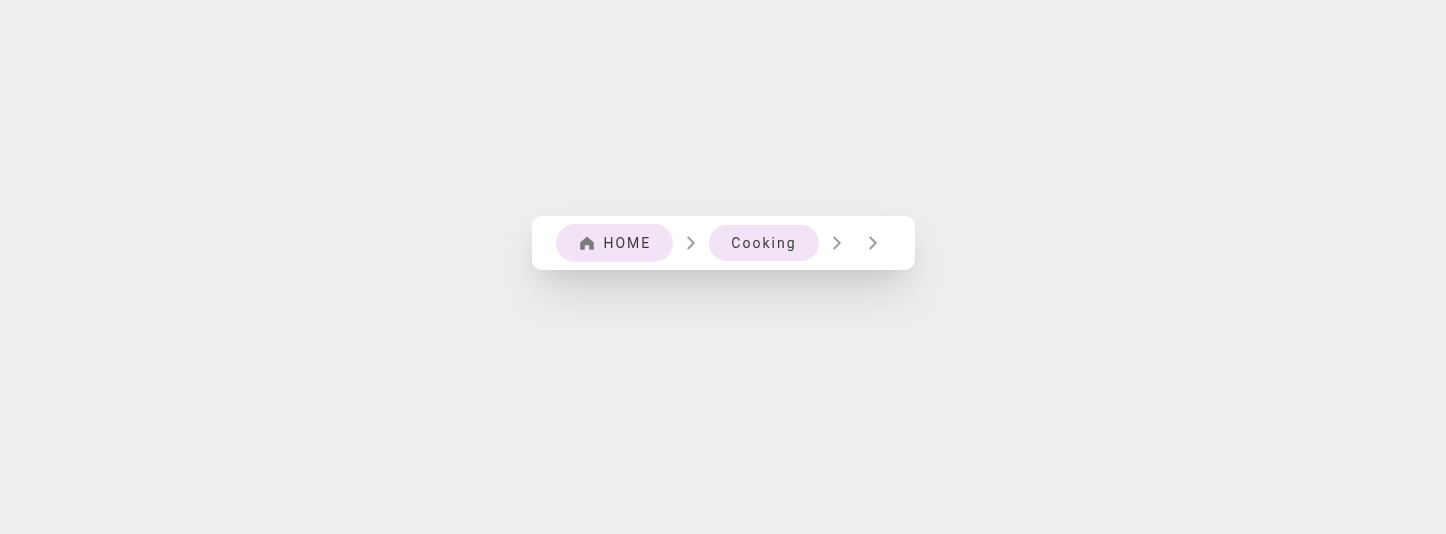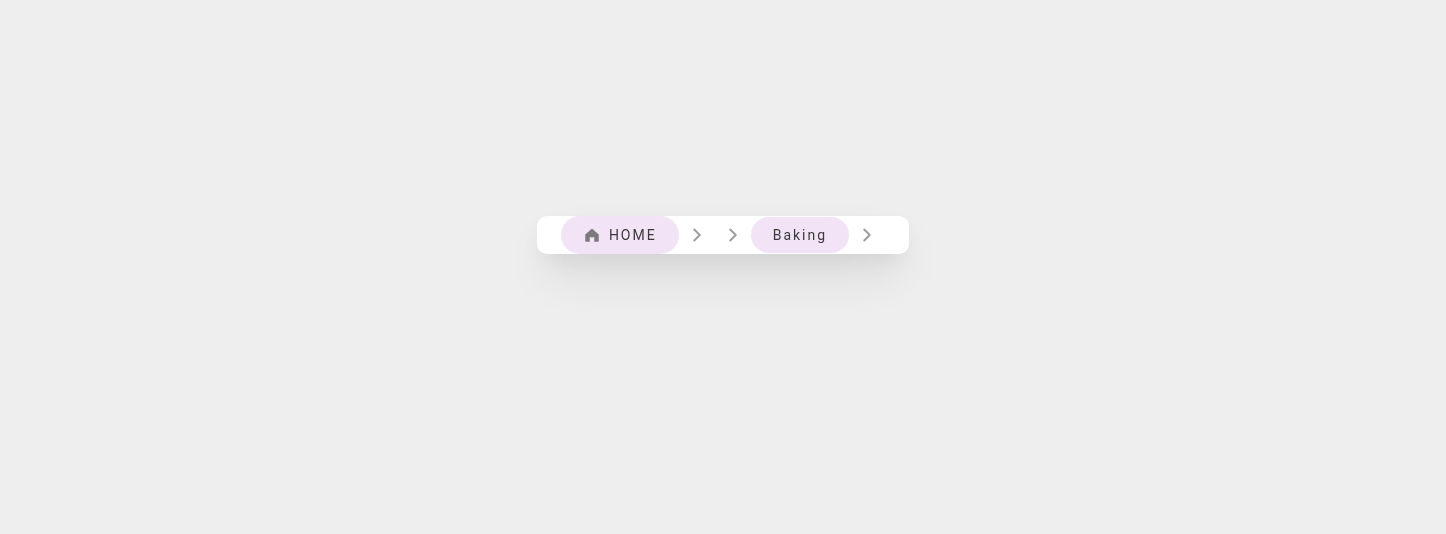--- a/index.html
+++ b/index.html
@@ -18,21 +18,21 @@
     align-items: flex-start;
     justify-content: center;
     padding-top: 216px;
   }
   .bc-card {
     background: #fff;
     border-radius: 10px;
     box-shadow:
       0 24px 48px -10px rgba(0,0,0,0.16),
       0 10px 24px -8px rgba(0,0,0,0.10);
-    padding: 0 24px;
+    padding: 8px 24px;
     display: flex;
     align-items: center;
   }
   .crumb {
     display: inline-flex;
     align-items: center;
     gap: 6px;
     background: #f3e3f6;
     color: #3a3a3a;
     border-radius: 999px;
@@ -76,30 +76,30 @@
       </span>
       <span>HOME</span>
     </a>
 
     <span class="sep">
       <svg viewBox="0 0 24 24" fill="none" stroke="currentColor" stroke-width="2.2" stroke-linecap="round" stroke-linejoin="round">
           <polyline points="9 6 15 12 9 18"></polyline>
         </svg>
     </span>
 
+    <a href="#" class="crumb">
+      <span>Cooking</span>
+    </a>
 
     <span class="sep">
       <svg viewBox="0 0 24 24" fill="none" stroke="currentColor" stroke-width="2.2" stroke-linecap="round" stroke-linejoin="round">
           <polyline points="9 6 15 12 9 18"></polyline>
         </svg>
     </span>
 
-    <a href="#" class="crumb">
-      <span>Baking</span>
-    </a>
 
     <span class="sep">
       <svg viewBox="0 0 24 24" fill="none" stroke="currentColor" stroke-width="2.2" stroke-linecap="round" stroke-linejoin="round">
           <polyline points="9 6 15 12 9 18"></polyline>
         </svg>
     </span>
 
 
   </nav>
 </div>

